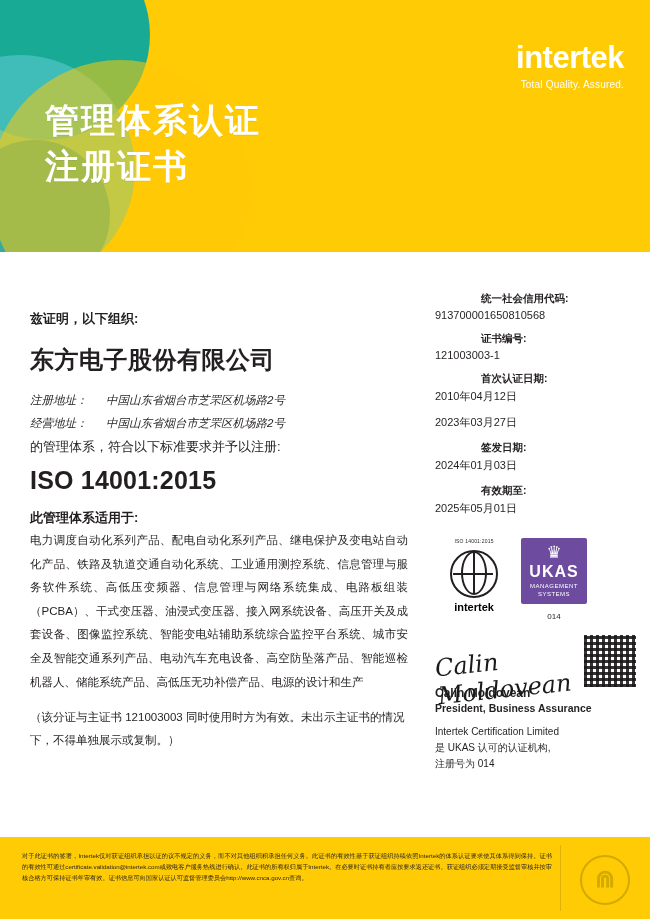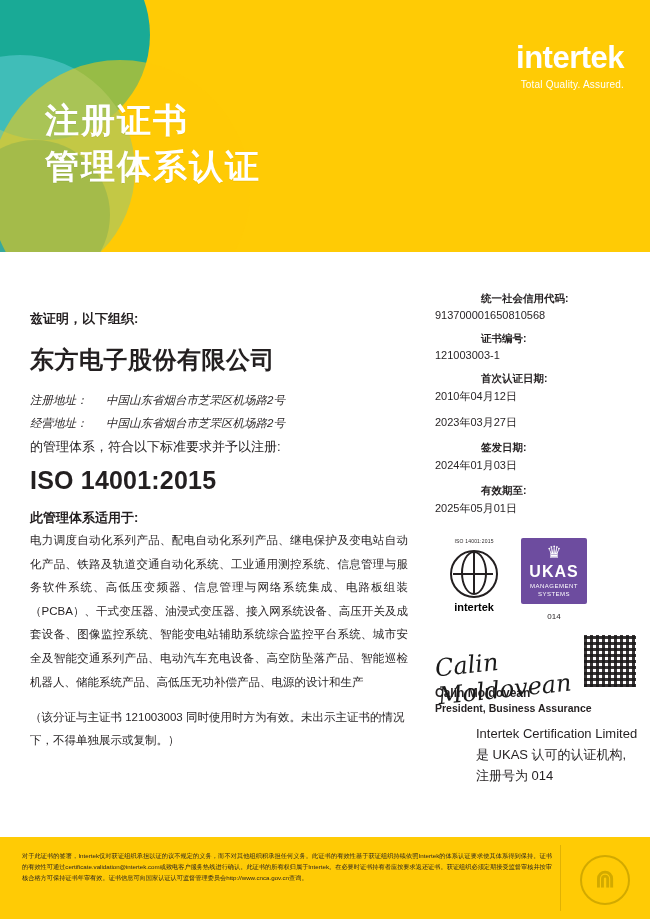--- a/index.html
+++ b/index.html
@@ -276,24 +276,23 @@
     font-weight: bold;
     margin-bottom: 10px;
   }
   .sig-addr {
     font-size: 9.5px;
     line-height: 1.5;
     width: 175px;
     margin-bottom: 10px;
   }
   .sig-accred {
-    font-size: 13px;
+    font-size: 10px;
     line-height: 1.6;
     width: 175px;
-    margin-left: 41px;
   }
   .qr {
     position: absolute;
     right: 14px; top: 383px;
     width: 52px; height: 52px;
     background:
       repeating-linear-gradient(90deg, #231f20 0 3px, #fff 3px 6px),
       repeating-linear-gradient(0deg, #231f20 0 3px, #fff 3px 6px);
     background-blend-mode: multiply;
     opacity: 0.9;
@@ -348,22 +347,22 @@
     <div class="teal-blob-2"></div>
     <div class="teal-blob-3"></div>
     <div class="yellow-swoosh"></div>
 
     <div class="logo">
       <div class="logo-word">intertek</div>
       <div class="logo-tag">Total Quality. Assured.</div>
     </div>
 
     <div class="cert-title">
+      <div>管理体系认证</div>
       <div>注册证书</div>
-      <div>管理体系认证</div>
     </div>
   </div>
 
   <div class="body-area">
 
     <div class="left-col">
       <div class="lead">兹证明，以下组织:</div>
       <div class="org-name">东方电子股份有限公司</div>
 
       <div class="addr-line">

